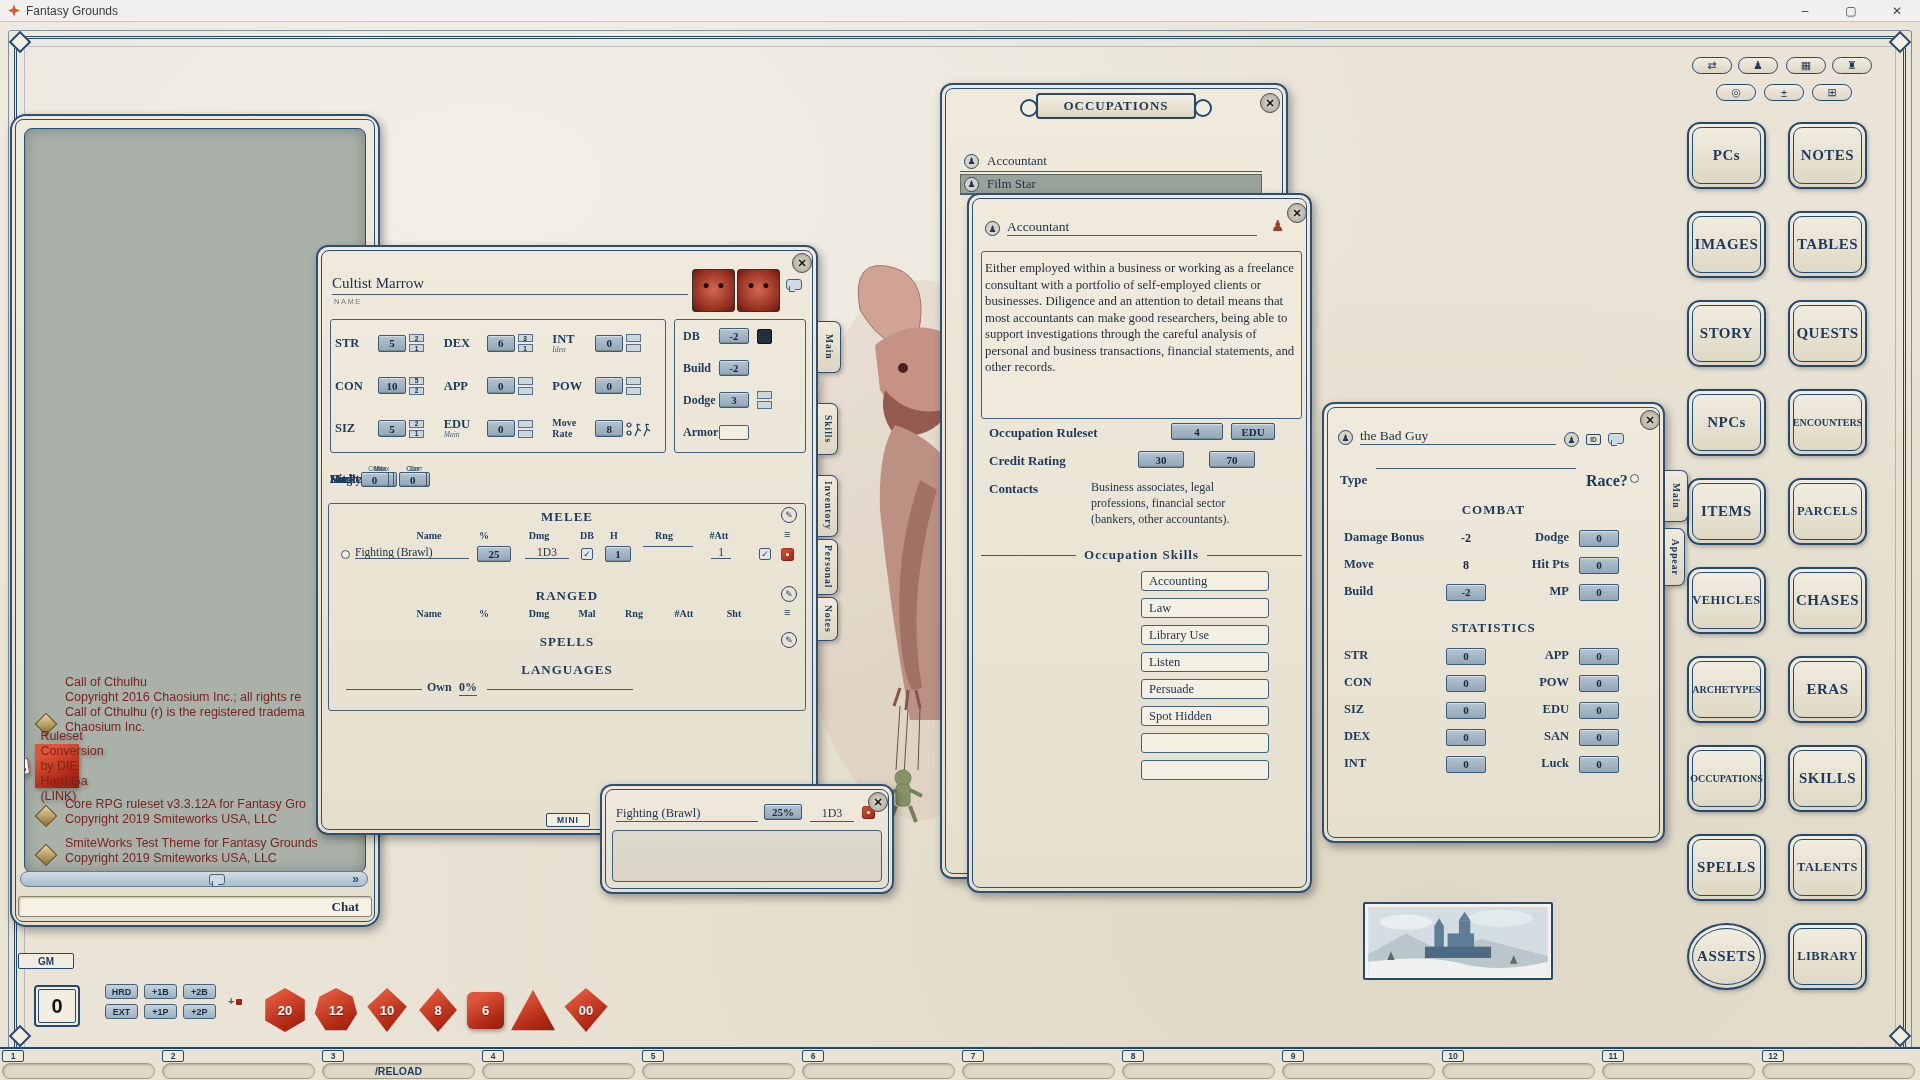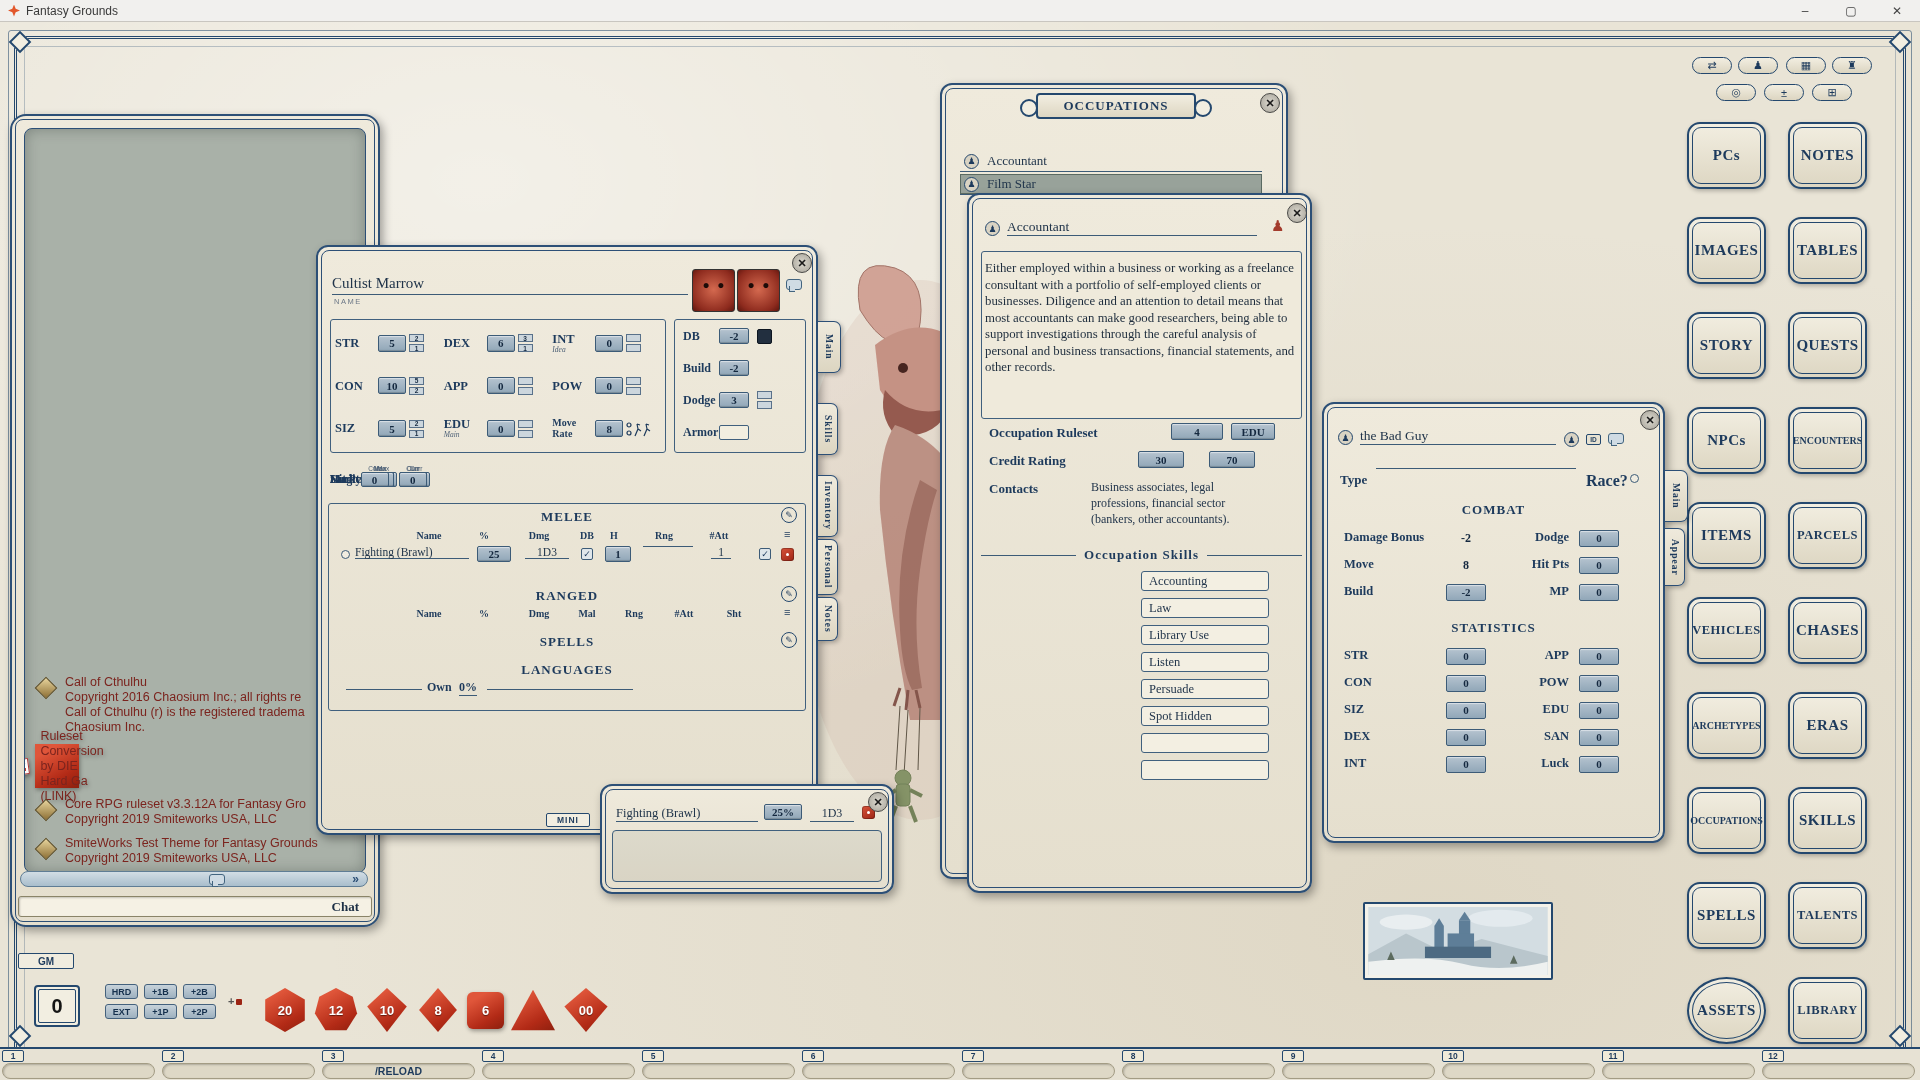--- a/index.html
+++ b/index.html
@@ -63,21 +63,21 @@
     border-left:1px solid #42647f;border-bottom:1px solid #42647f;transform:skewX(30de g) rotate(-10deg)}
   .die-ic{width:13px;height:13px;background:linear-gradient(145deg,#d9543a,#9c2414);border-radius:3px;
     box-shadow:inset 0 0 0 1px rgba(0,0,0,.25);position:relative}
   .die-ic::after{content:"";position:absolute;left:5px;top:5px;width:3px;height:3px;border-radius:50%;background:#fff}
 
   
   .chat-win{left:10px;top:114px;width:370px;height:813px;z-index:5;border-radius:16px}
   .chat-body{position:absolute;left:12px;right:12px;top:12px;bottom:52px;background:#a9b1a8;
     border:1px solid #2c4f76;border-radius:8px;box-shadow:inset 0 0 14px rgba(40,50,45,.35);overflow:hidden}
   .chat-msgs{position:absolute;left:10px;right:8px;bottom:6px}
-  .msg{display:flex;gap:8px;margin-top:9px;align-items:flex-start}
+  .msg{display:flex;gap:8px;margin-top:9px;align-items:flex-end}
   .msg-icon{flex:0 0 22px;height:22px;margin-top:2px;position:relative}
   .msg .msg-icon::before{content:"";position:absolute;left:3px;top:3px;width:14px;height:14px;
     transform:rotate(45deg);background:linear-gradient(135deg,#e7d49c,#8d6f35);border:1px solid #5d4a20}
   .msg.die .msg-icon::before{transform:rotate(-8deg);background:
       radial-gradient(circle at 4px 4px,#c0392b 1.5px,transparent 2px),
       radial-gradient(circle at 10px 10px,#c0392b 1.5px,transparent 2px),
       radial-gradient(circle at 4px 10px,#c0392b 1.5px,transparent 2px),
       radial-gradient(circle at 10px 4px,#c0392b 1.5px,transparent 2px),#fdfdfb;
     border:1px solid #a33}
   .msg-text{font-size:12.5px;line-height:15px;color:var(--maroon)}
@@ -247,21 +247,21 @@
   .id-ic::before{content:"ID"}
 
   
   .tool-pill{position:absolute;width:40px;height:17px;background:linear-gradient(#f2eee1,#dcd5c1);
     border:1px solid var(--navy);border-radius:9px;display:flex;align-items:center;justify-content:center;
     font-size:11px;color:var(--ink);z-index:6}
   .tools-r1 div:nth-of-type(1){left:1692px;top:57px}.tools-r1 div:nth-of-type(2){left:1738px;top:57px}
   .tools-r1 div:nth-of-type(3){left:1786px;top:57px}.tools-r1 div:nth-of-type(4){left:1832px;top:57px}
   .tools-r2 div:nth-of-type(1){left:1716px;top:84px}.tools-r2 div:nth-of-type(2){left:1764px;top:84px}
   .tools-r2 div:nth-of-type(3){left:1812px;top:84px}
-  .side-col{position:absolute;top:122px;display:flex;flex-direction:column;gap:28px;z-index:6}
+  .side-col{position:absolute;top:122px;display:flex;flex-direction:column;gap:22px;z-index:6}
   .side-btn{width:79px;height:67px;background:linear-gradient(#f2eee1,#ddd6c2);
     border:2px solid var(--navy);border-radius:13px;display:flex;align-items:center;justify-content:center;
     box-shadow:1px 2px 4px rgba(0,0,0,.25);position:relative}
   .side-btn::before{content:"";position:absolute;inset:3px;border:1px solid var(--navy);border-radius:9px}
   .side-btn.round{border-radius:50%}.side-btn.round::before{border-radius:50%}
   .side-btn .lbl{font:bold 15px "Liberation Serif",serif;color:var(--ink);letter-spacing:.5px}
   .side-btn .lbl.mid{font-size:12.5px}
   .side-btn .lbl.small{font-size:10px;letter-spacing:0}
 
   

